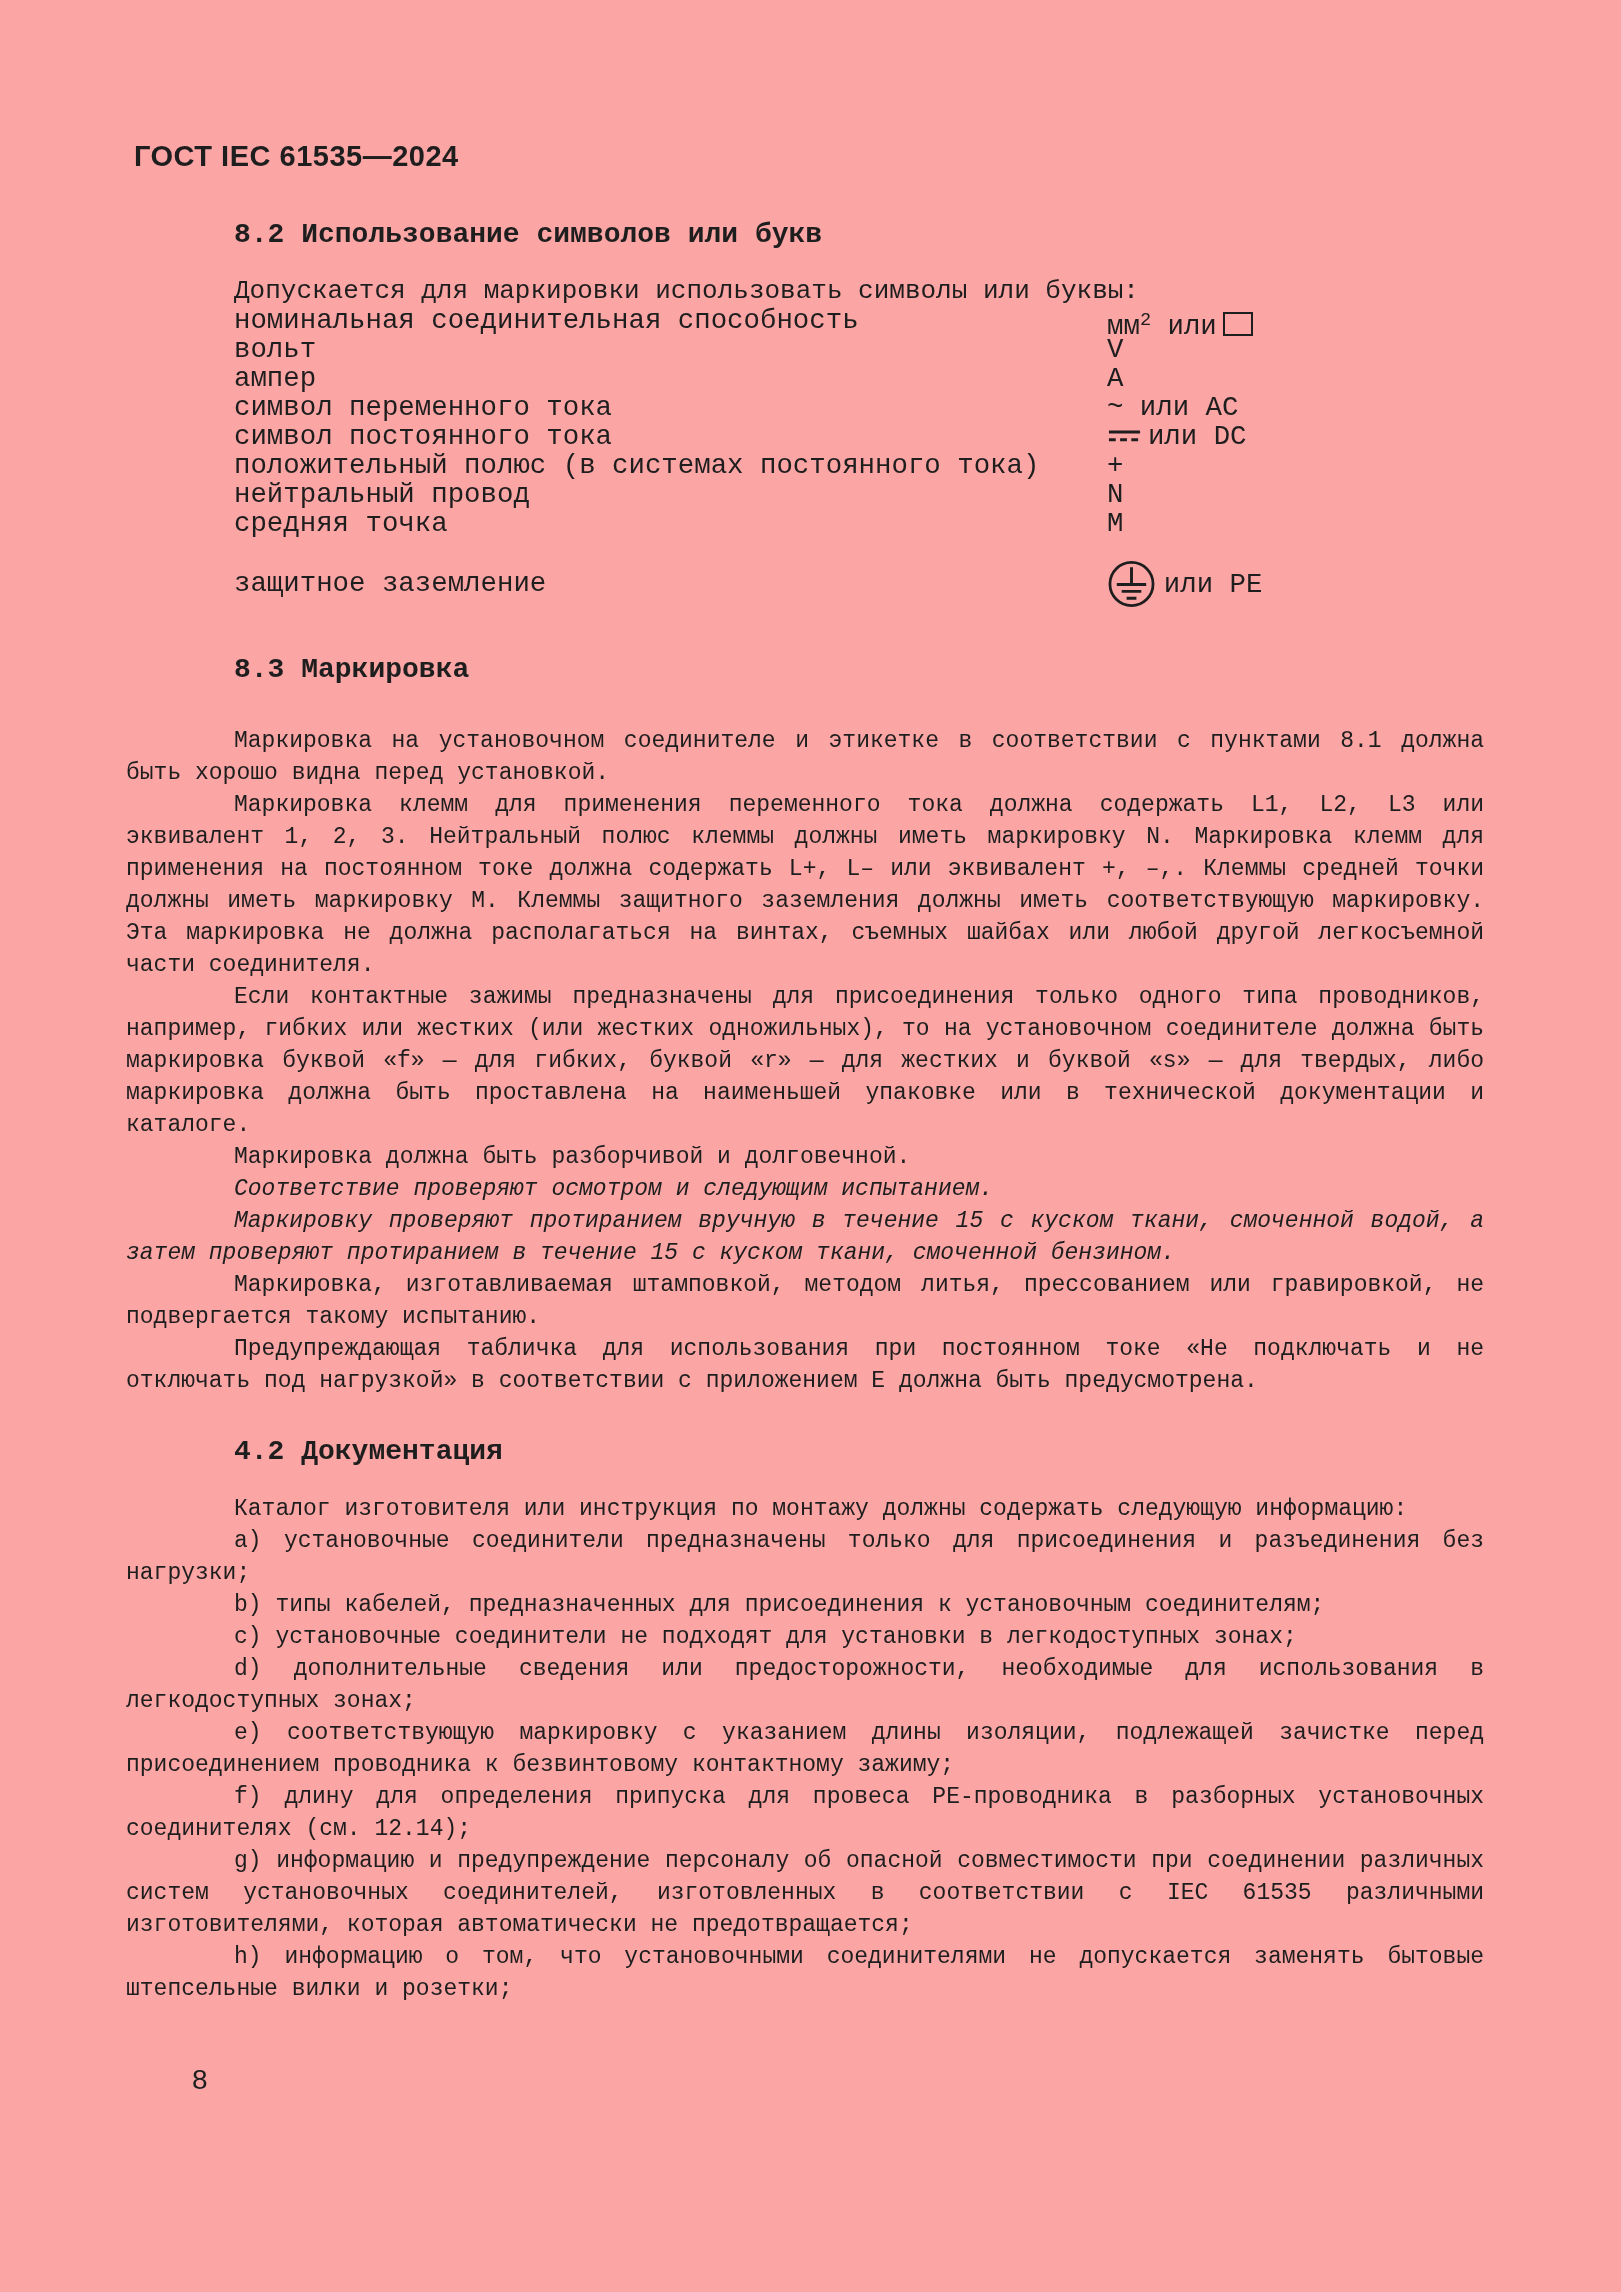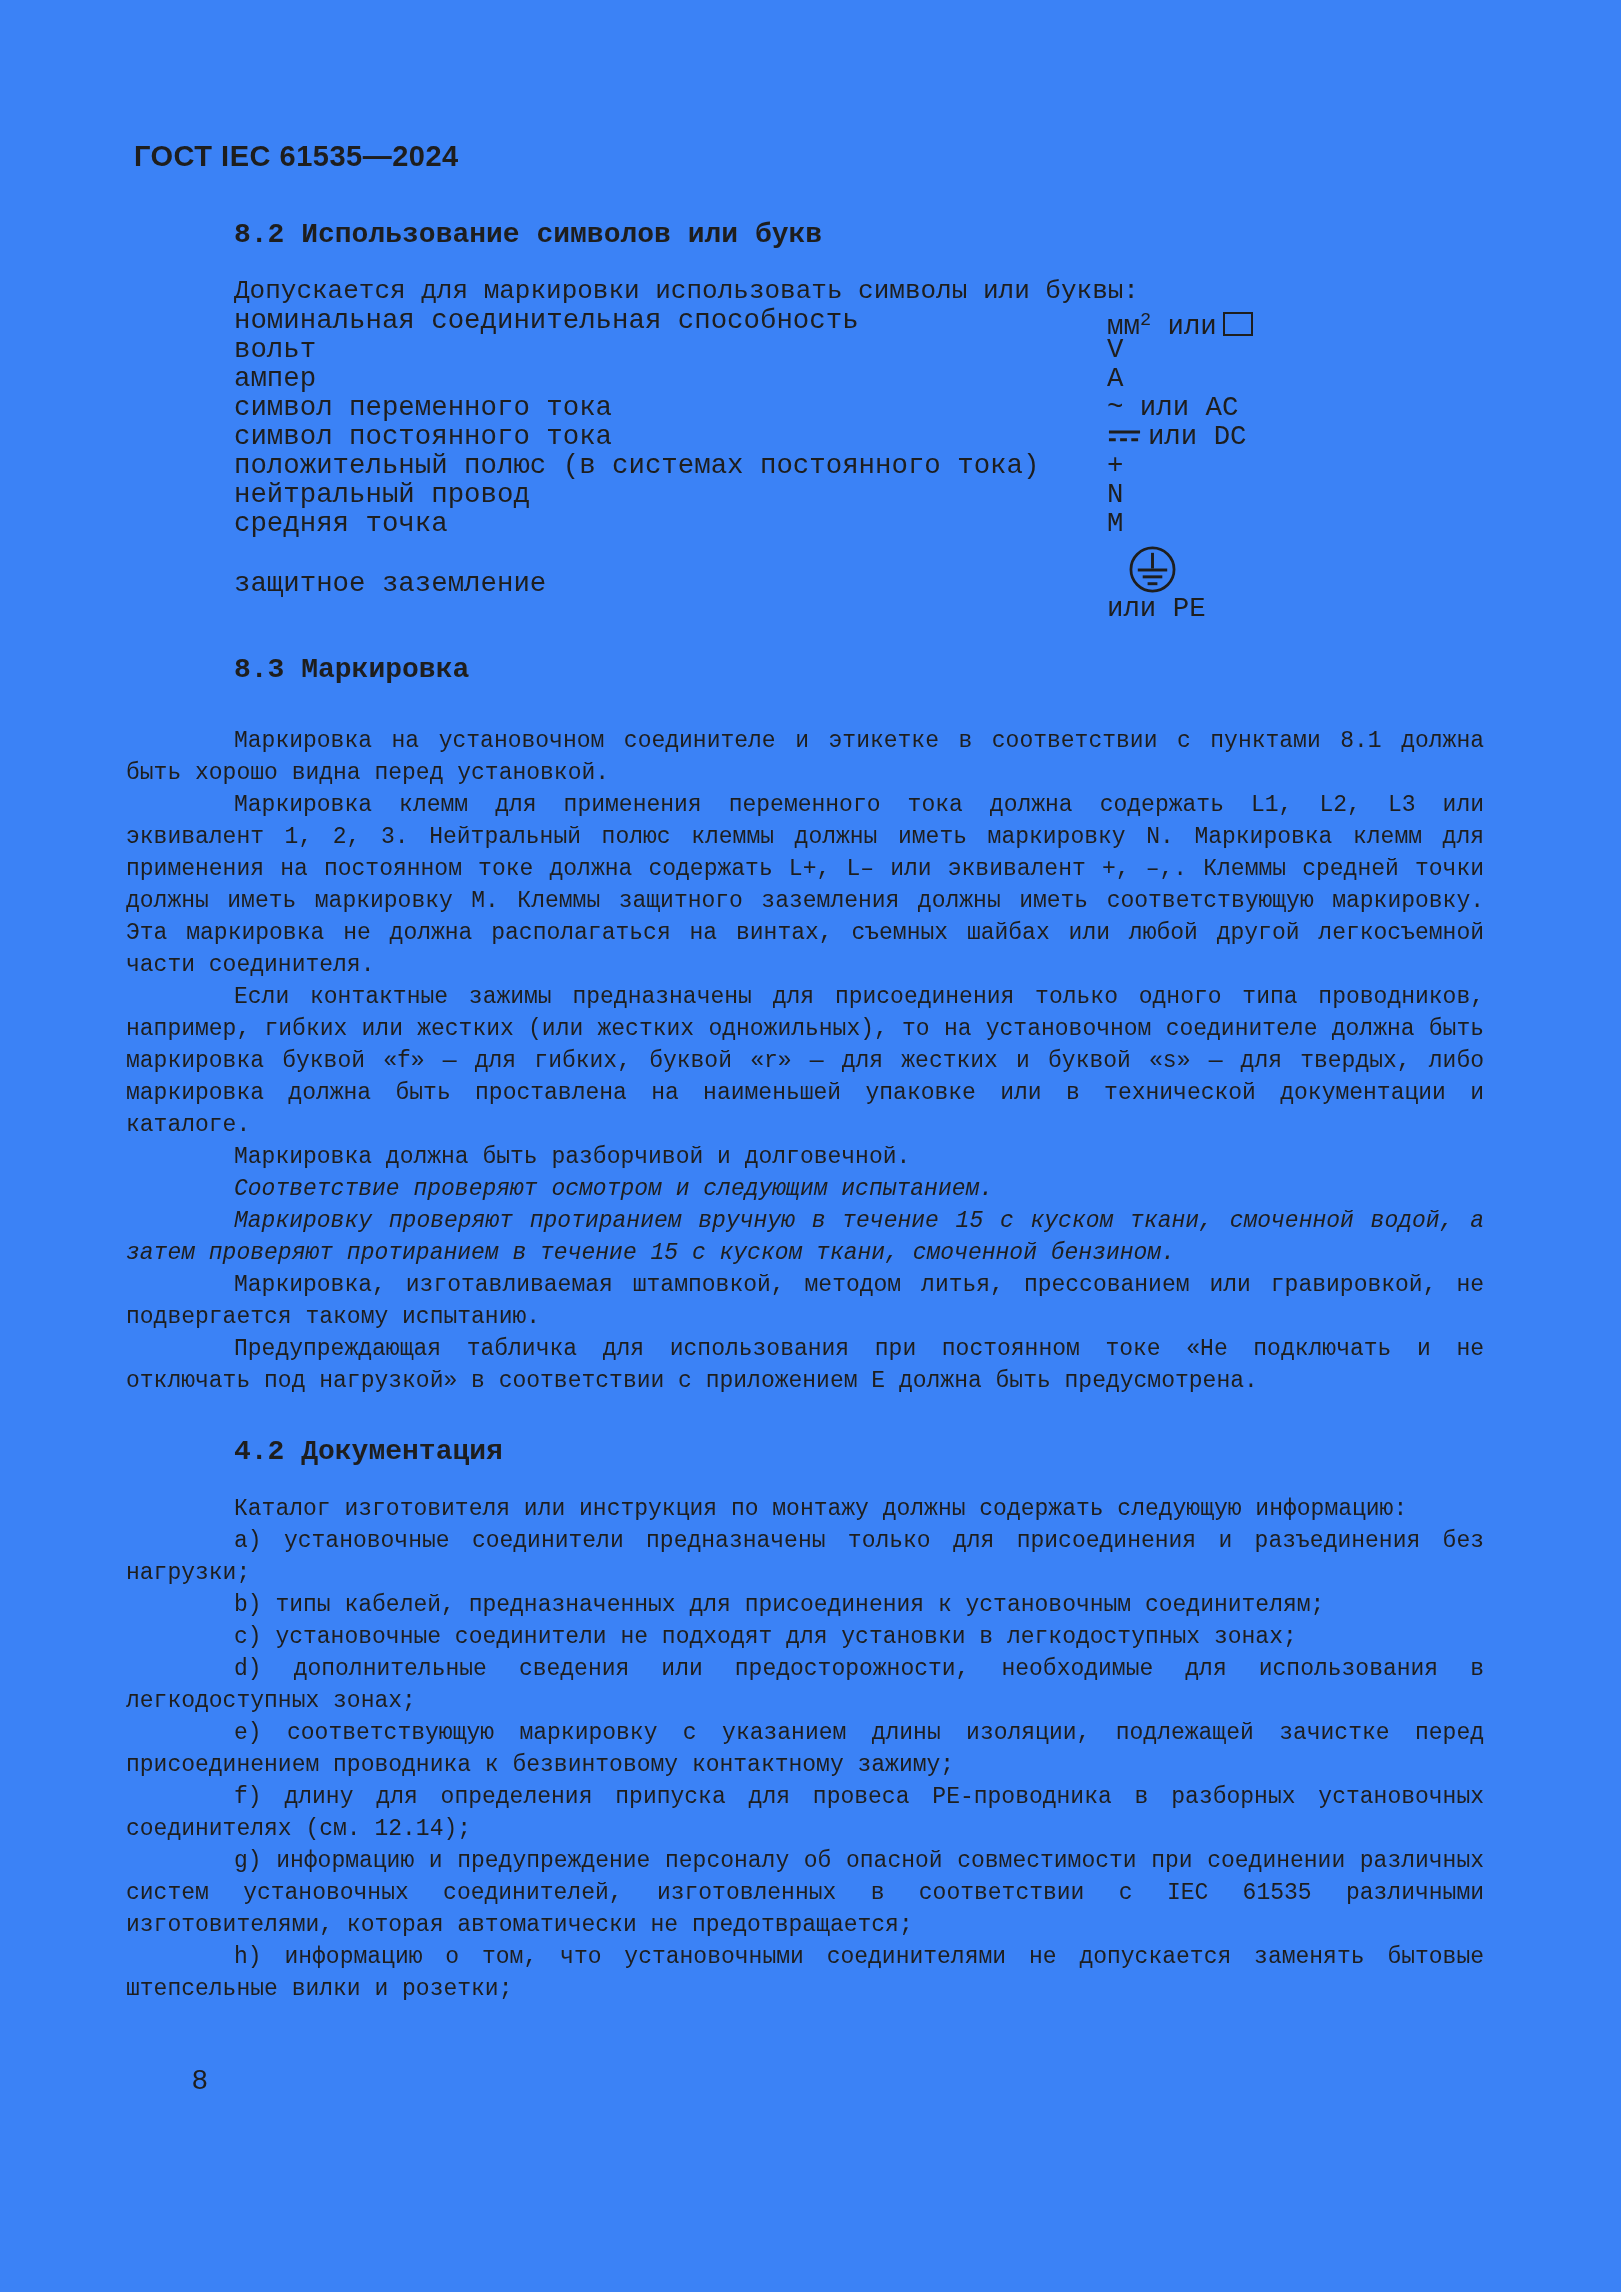--- a/index.html
+++ b/index.html
@@ -1,20 +1,20 @@
 <!DOCTYPE html>
 <html lang="ru"><head>
 <meta charset="utf-8">
 <style>
   html, body { margin: 0; padding: 0; background: #ffffff; }
   .page {
     position: relative;
     width: 1621px;
     height: 2293px;
-    background: #3b82f6;
+    background: #fca5a5;
     color: #1e1e1e;
     font-family: "Liberation Sans", "DejaVu Sans", sans-serif;
   }
   .doc-header {
     position: absolute;
     left: 134px;
     top: 140px;
     font-size: 29px;
     font-weight: bold;
     letter-spacing: 0.5px;
@@ -47,21 +47,21 @@
     padding-left: 108px;
   }
   .symvalue {
     position: absolute;
     left: 981px;
     top: 0;
     white-space: nowrap;
   }
   .symrow.ground { margin-top: 11.8px; height: 67px; }
   .symrow.ground .symlabel { line-height: 67px; }
-  .symrow.ground .symvalue { top: 50%; transform: translateY(-50%); display: flex; align-items: center; flex-direction: column; }
+  .symrow.ground .symvalue { top: 50%; transform: translateY(-50%); display: flex; align-items: center; }
   sup.cap { font-size: 18.6px; vertical-align: 8.8px; }
   .sq {
     display: inline-block;
     width: 26.5px;
     height: 20.6px;
     border: 2.9px solid #1e1e1e;
     vertical-align: -2px;
     margin-left: 5.9px;
   }
   .dc-svg { vertical-align: 1px; margin-right: 5.9px; }

